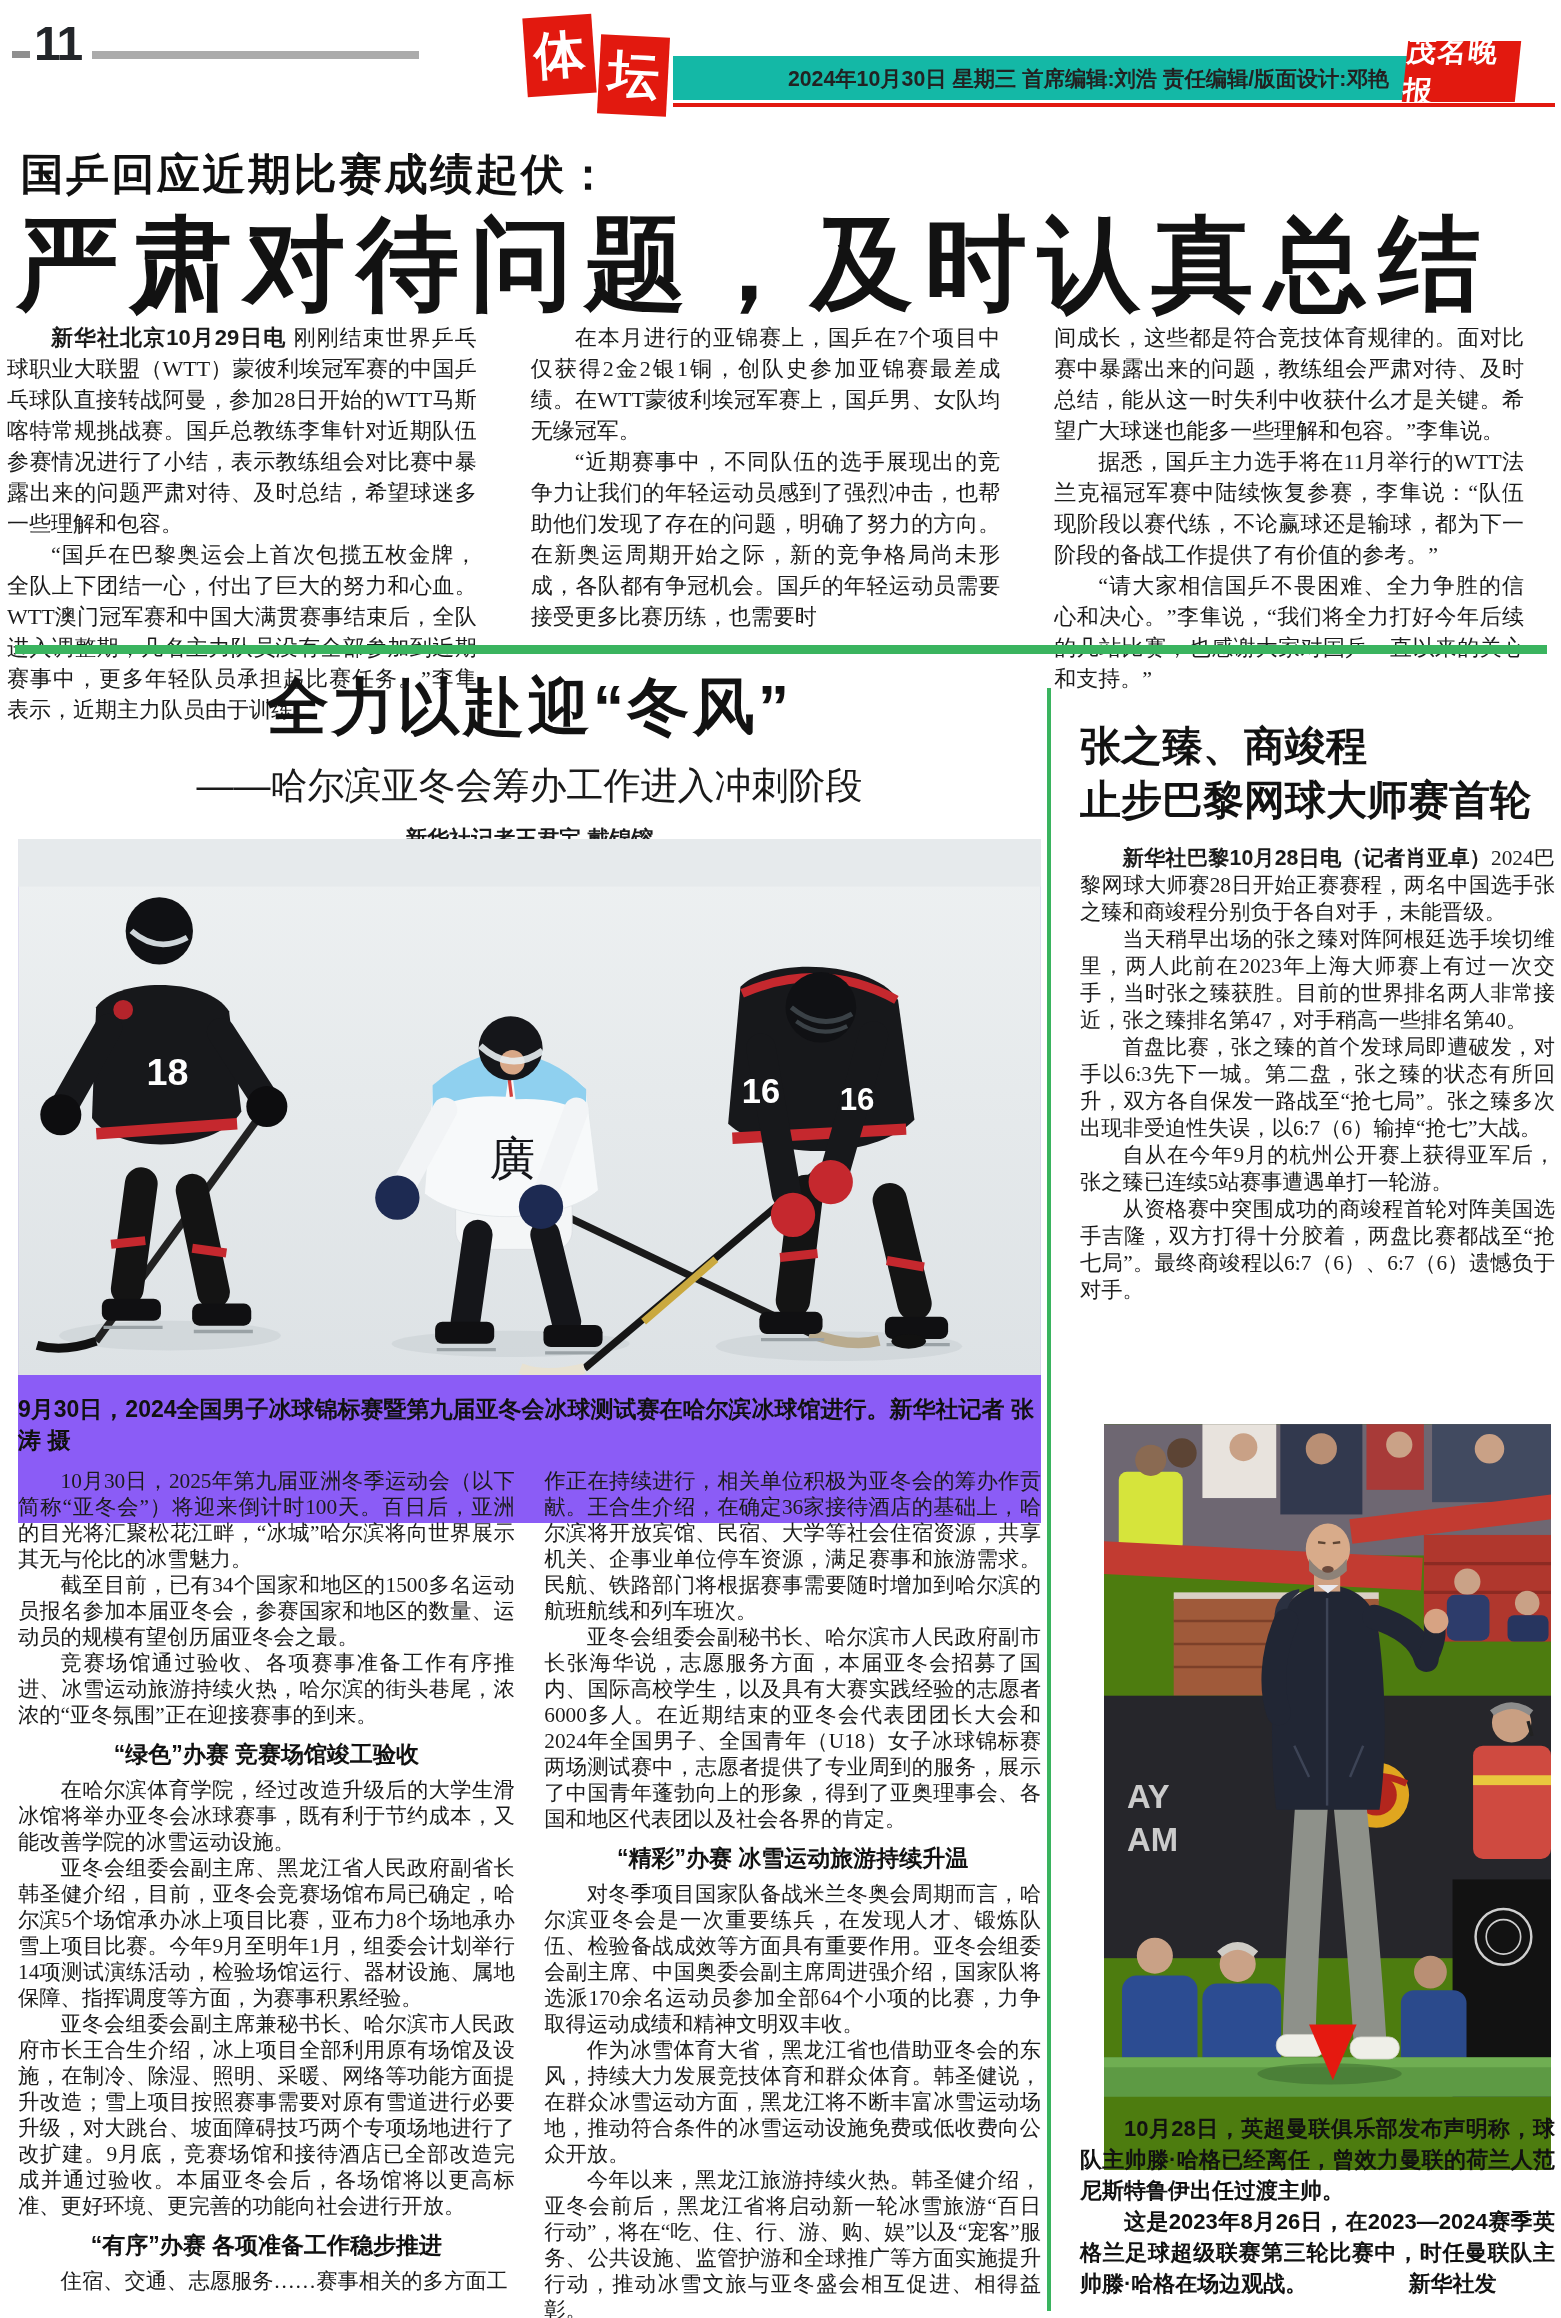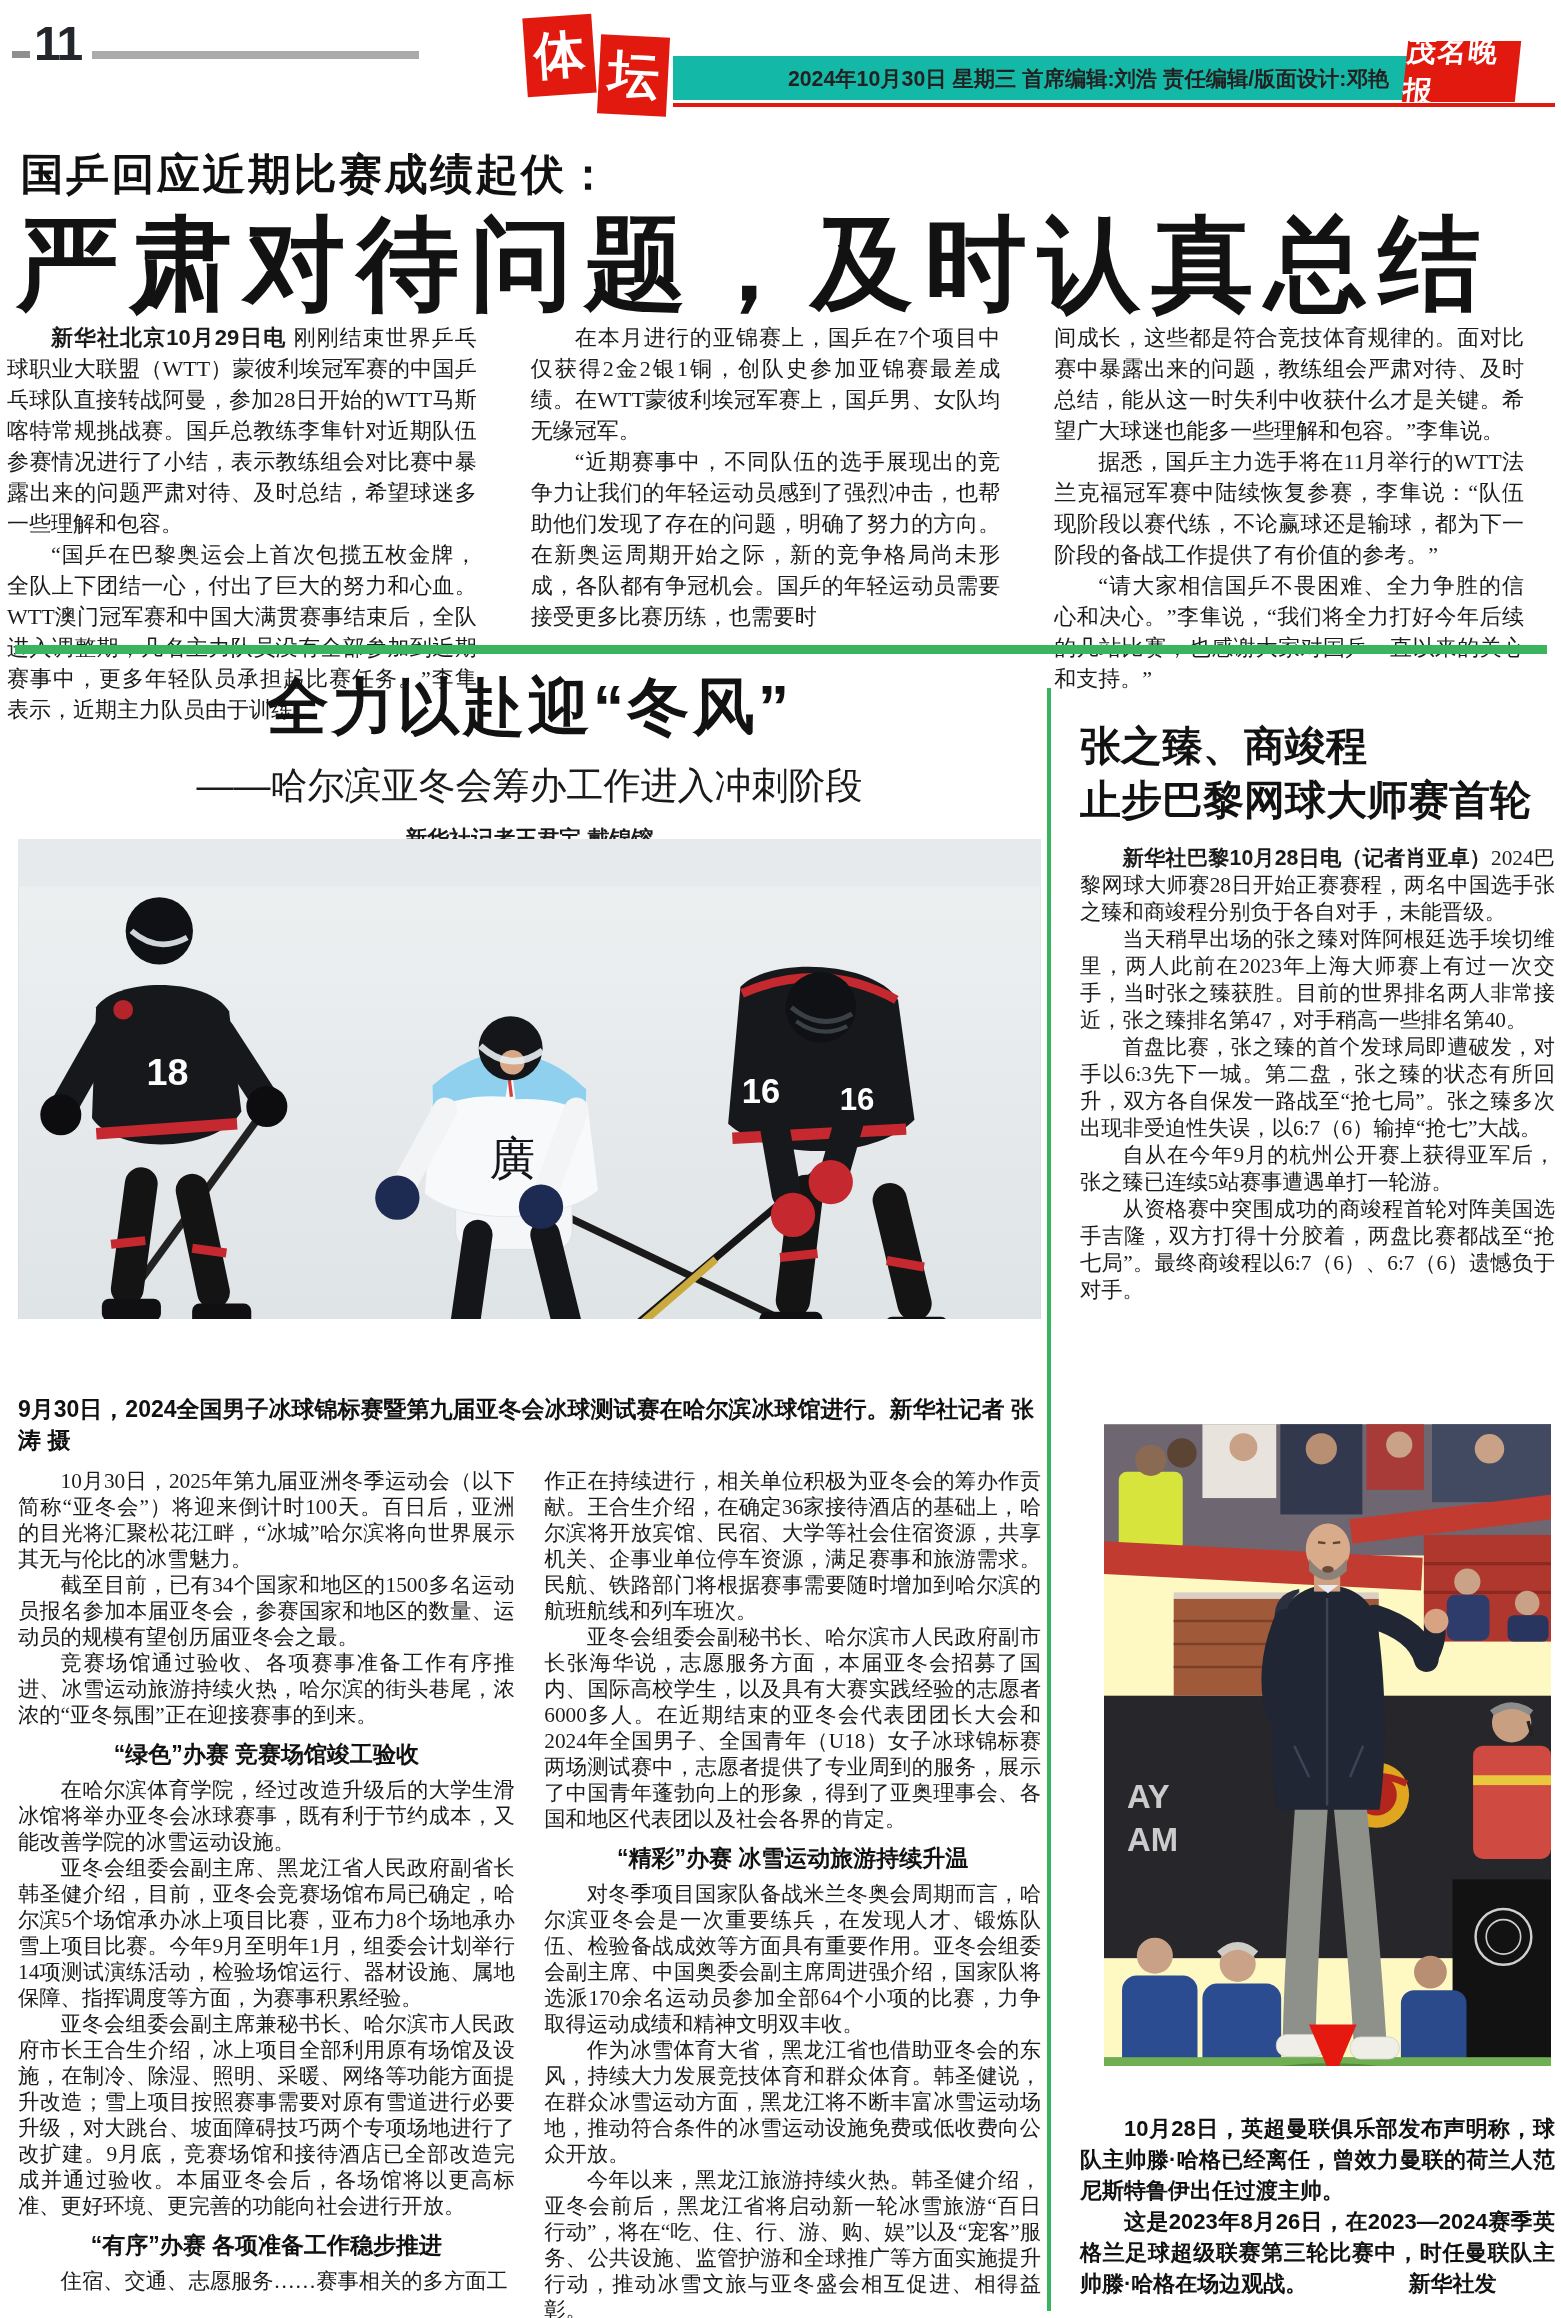--- a/index.html
+++ b/index.html
@@ -38,34 +38,34 @@
 
   
   .greenbar{left:14.8px;top:645px;width:1532px;height:9px;background:#3ab45f;}
   .green-vline{left:1047px;top:688px;width:4.1px;height:1623px;background:#3ab45f;}
 
   
   .harbin-head{left:16.4px;top:665px;width:1026px;text-align:center;}
   .harbin-title{font-size:62px;font-weight:900;color:#121212;letter-spacing:3.3px;margin:0;}
   .harbin-subtitle{font-size:37px;font-weight:400;color:#1a1a1a;margin:11.5px 0 0 0;}
   .harbin-byline{font-size:22px;font-weight:900;margin:13px 0 0 0;}
-  .photo-frame{left:18px;top:839px;width:1023px;height:480px;overflow:hidden;background:#a3a3a3;}
+  .photo-frame{left:18px;top:839px;width:1023px;height:684px;overflow:hidden;background:#8b5cf6;}
   .hockey-caption{left:18px;top:1394px;width:1023px;font-size:23px;font-weight:900;
                   font-family:"Liberation Sans","DejaVu Sans",sans-serif;color:#111;}
   .harbin-body{left:18px;top:1468px;width:1023px;display:flex;gap:29.5px;}
   .harbin-body .col{flex:1;font-size:21.3px;line-height:26px;}
 
   
   .tennis{left:1080px;top:719px;width:475px;}
   .tennis-title{font-size:41px;font-weight:900;line-height:1.32;color:#121212;margin:0;}
   .tennis-body{margin-top:18px;font-size:21.3px;line-height:27px;}
   .tennis-body .par{margin:0;}
 
   
-  .coach-frame{left:1104px;top:1424px;width:447px;height:642px;overflow:hidden;background:#fef9c3;text-decoration:underline;}
+  .coach-frame{left:1104px;top:1424px;width:447px;height:746px;overflow:hidden;background:#4d7c0f;text-decoration:underline;}
   .mu-caption{left:1080px;top:2113px;width:475px;font-size:22px;line-height:31px;font-weight:900;
               font-family:"Liberation Sans","DejaVu Sans",sans-serif;color:#111;}
   .mu-caption .par{font-weight:900;}
 </style>
 </head>
 <body>
 
 <div id="page">
 
   <div class="abs pagenum-dash"></div>

